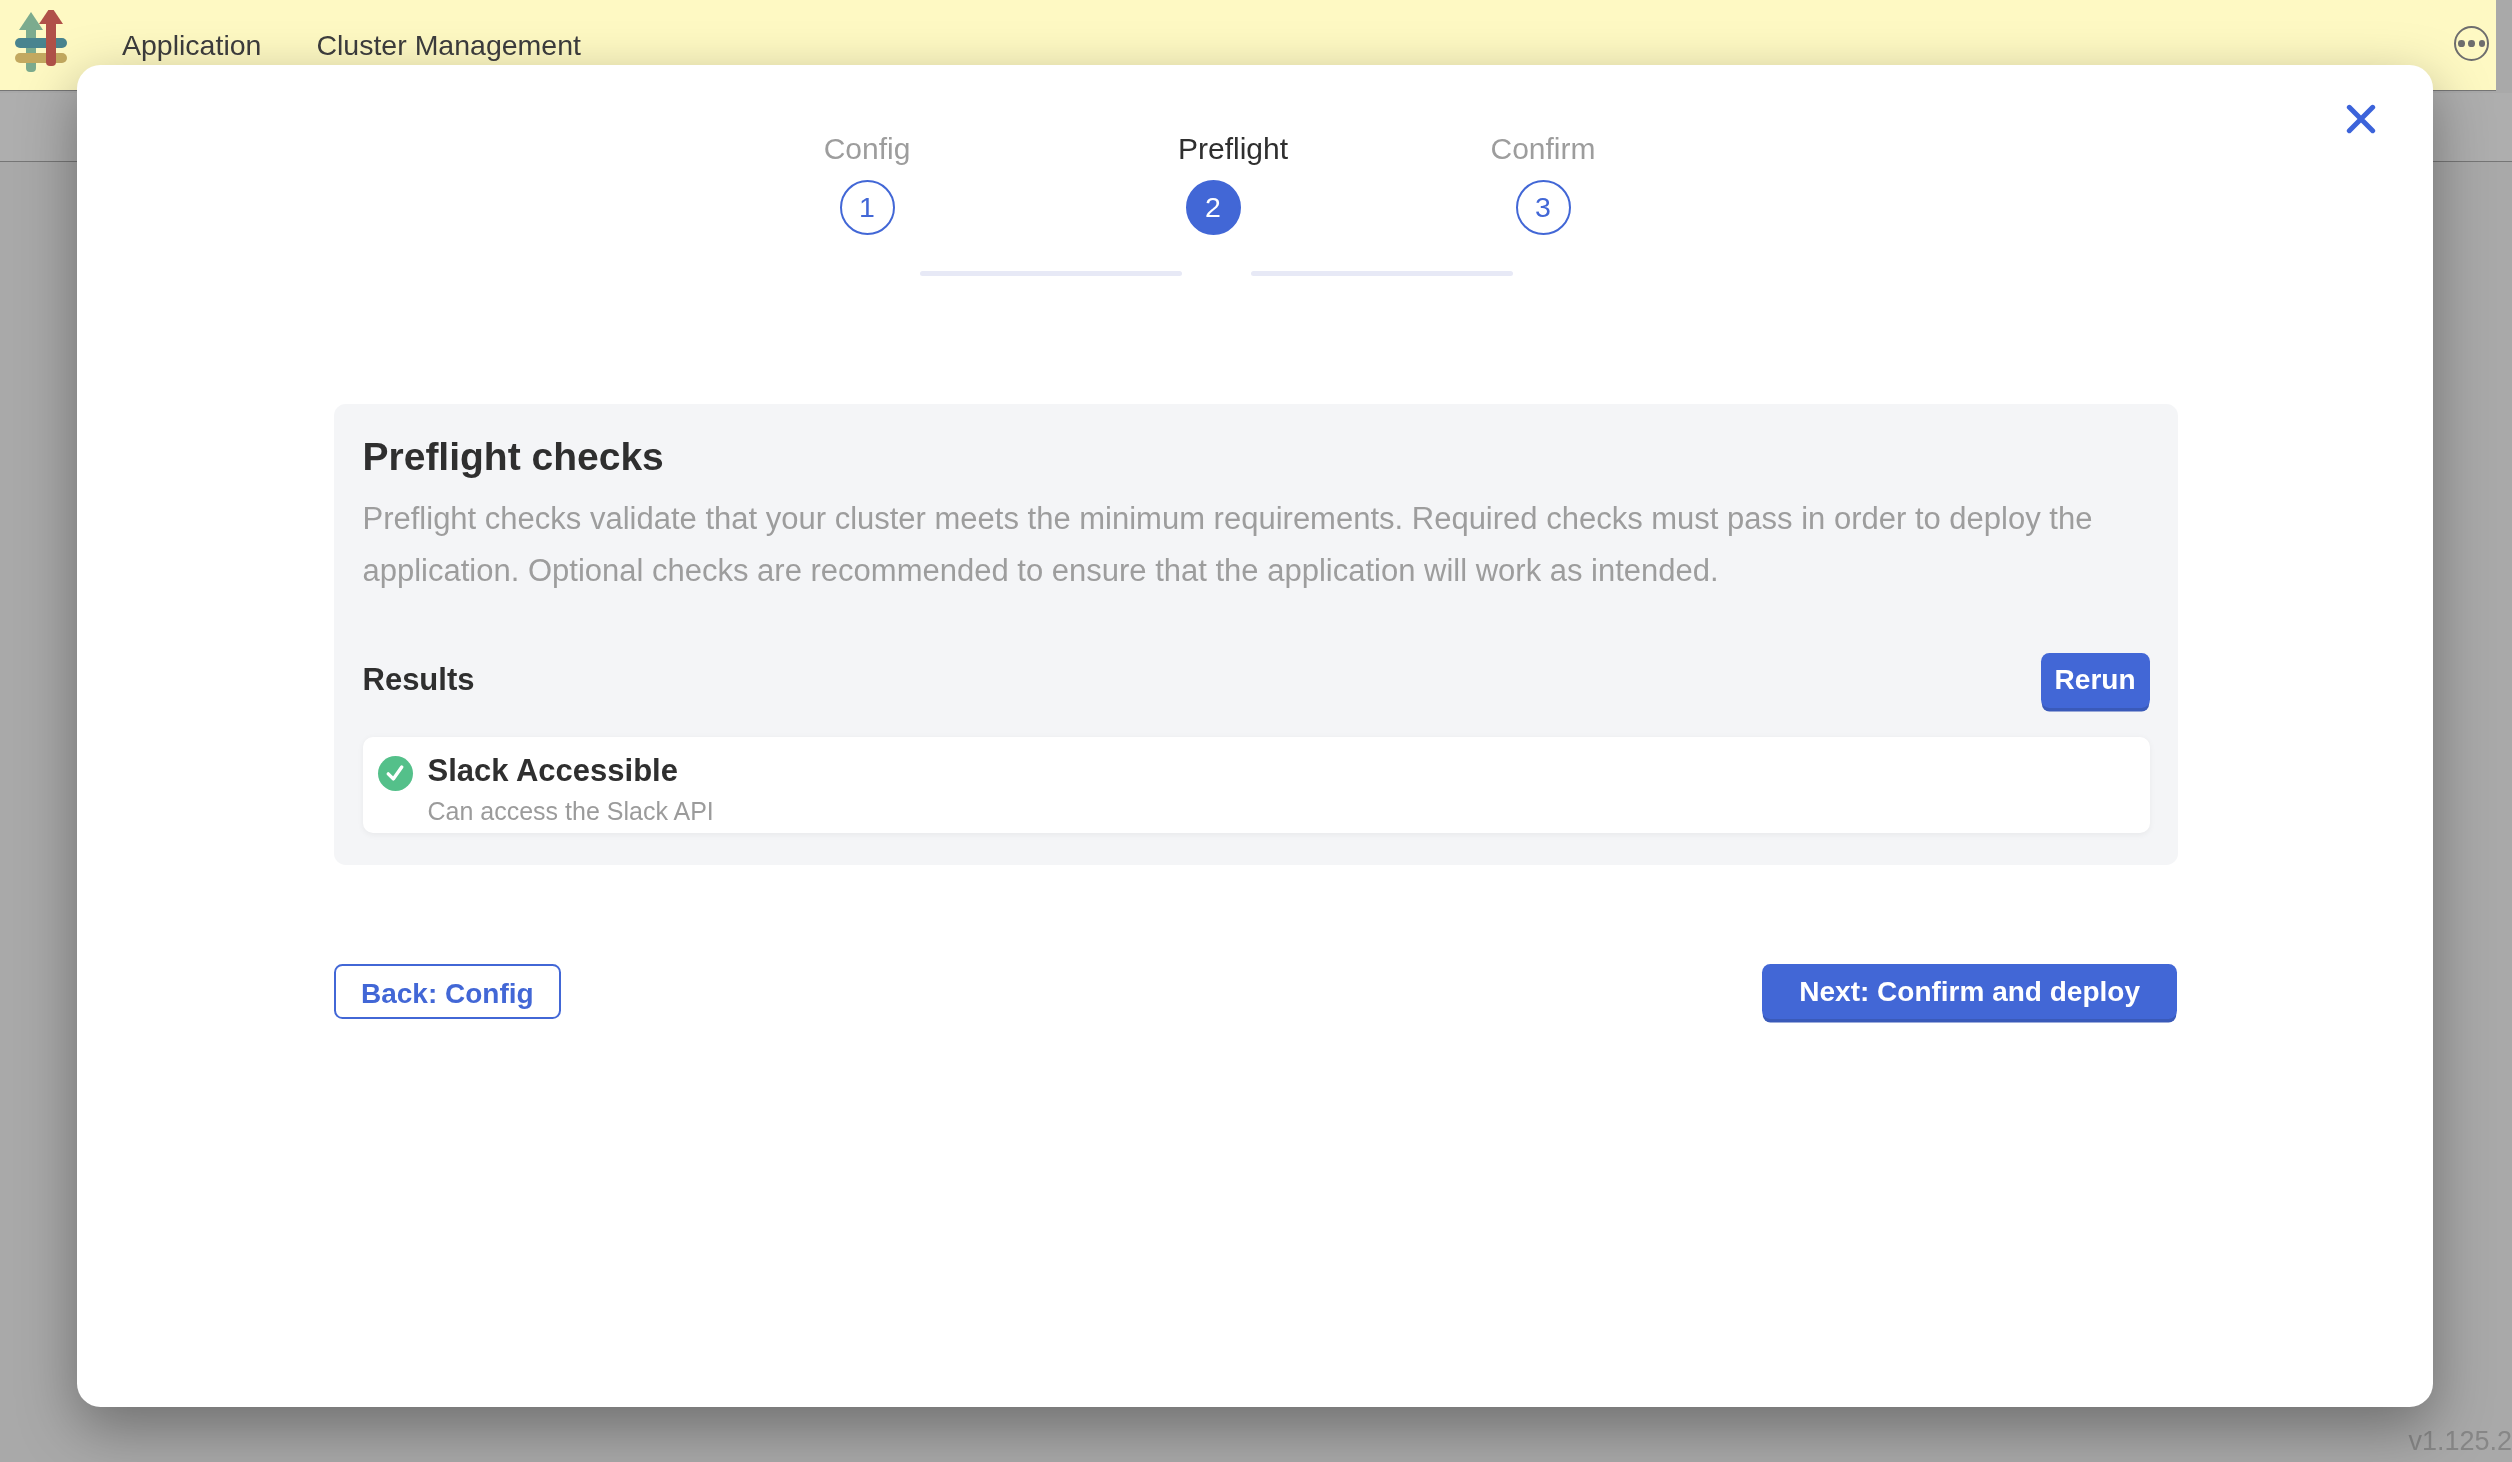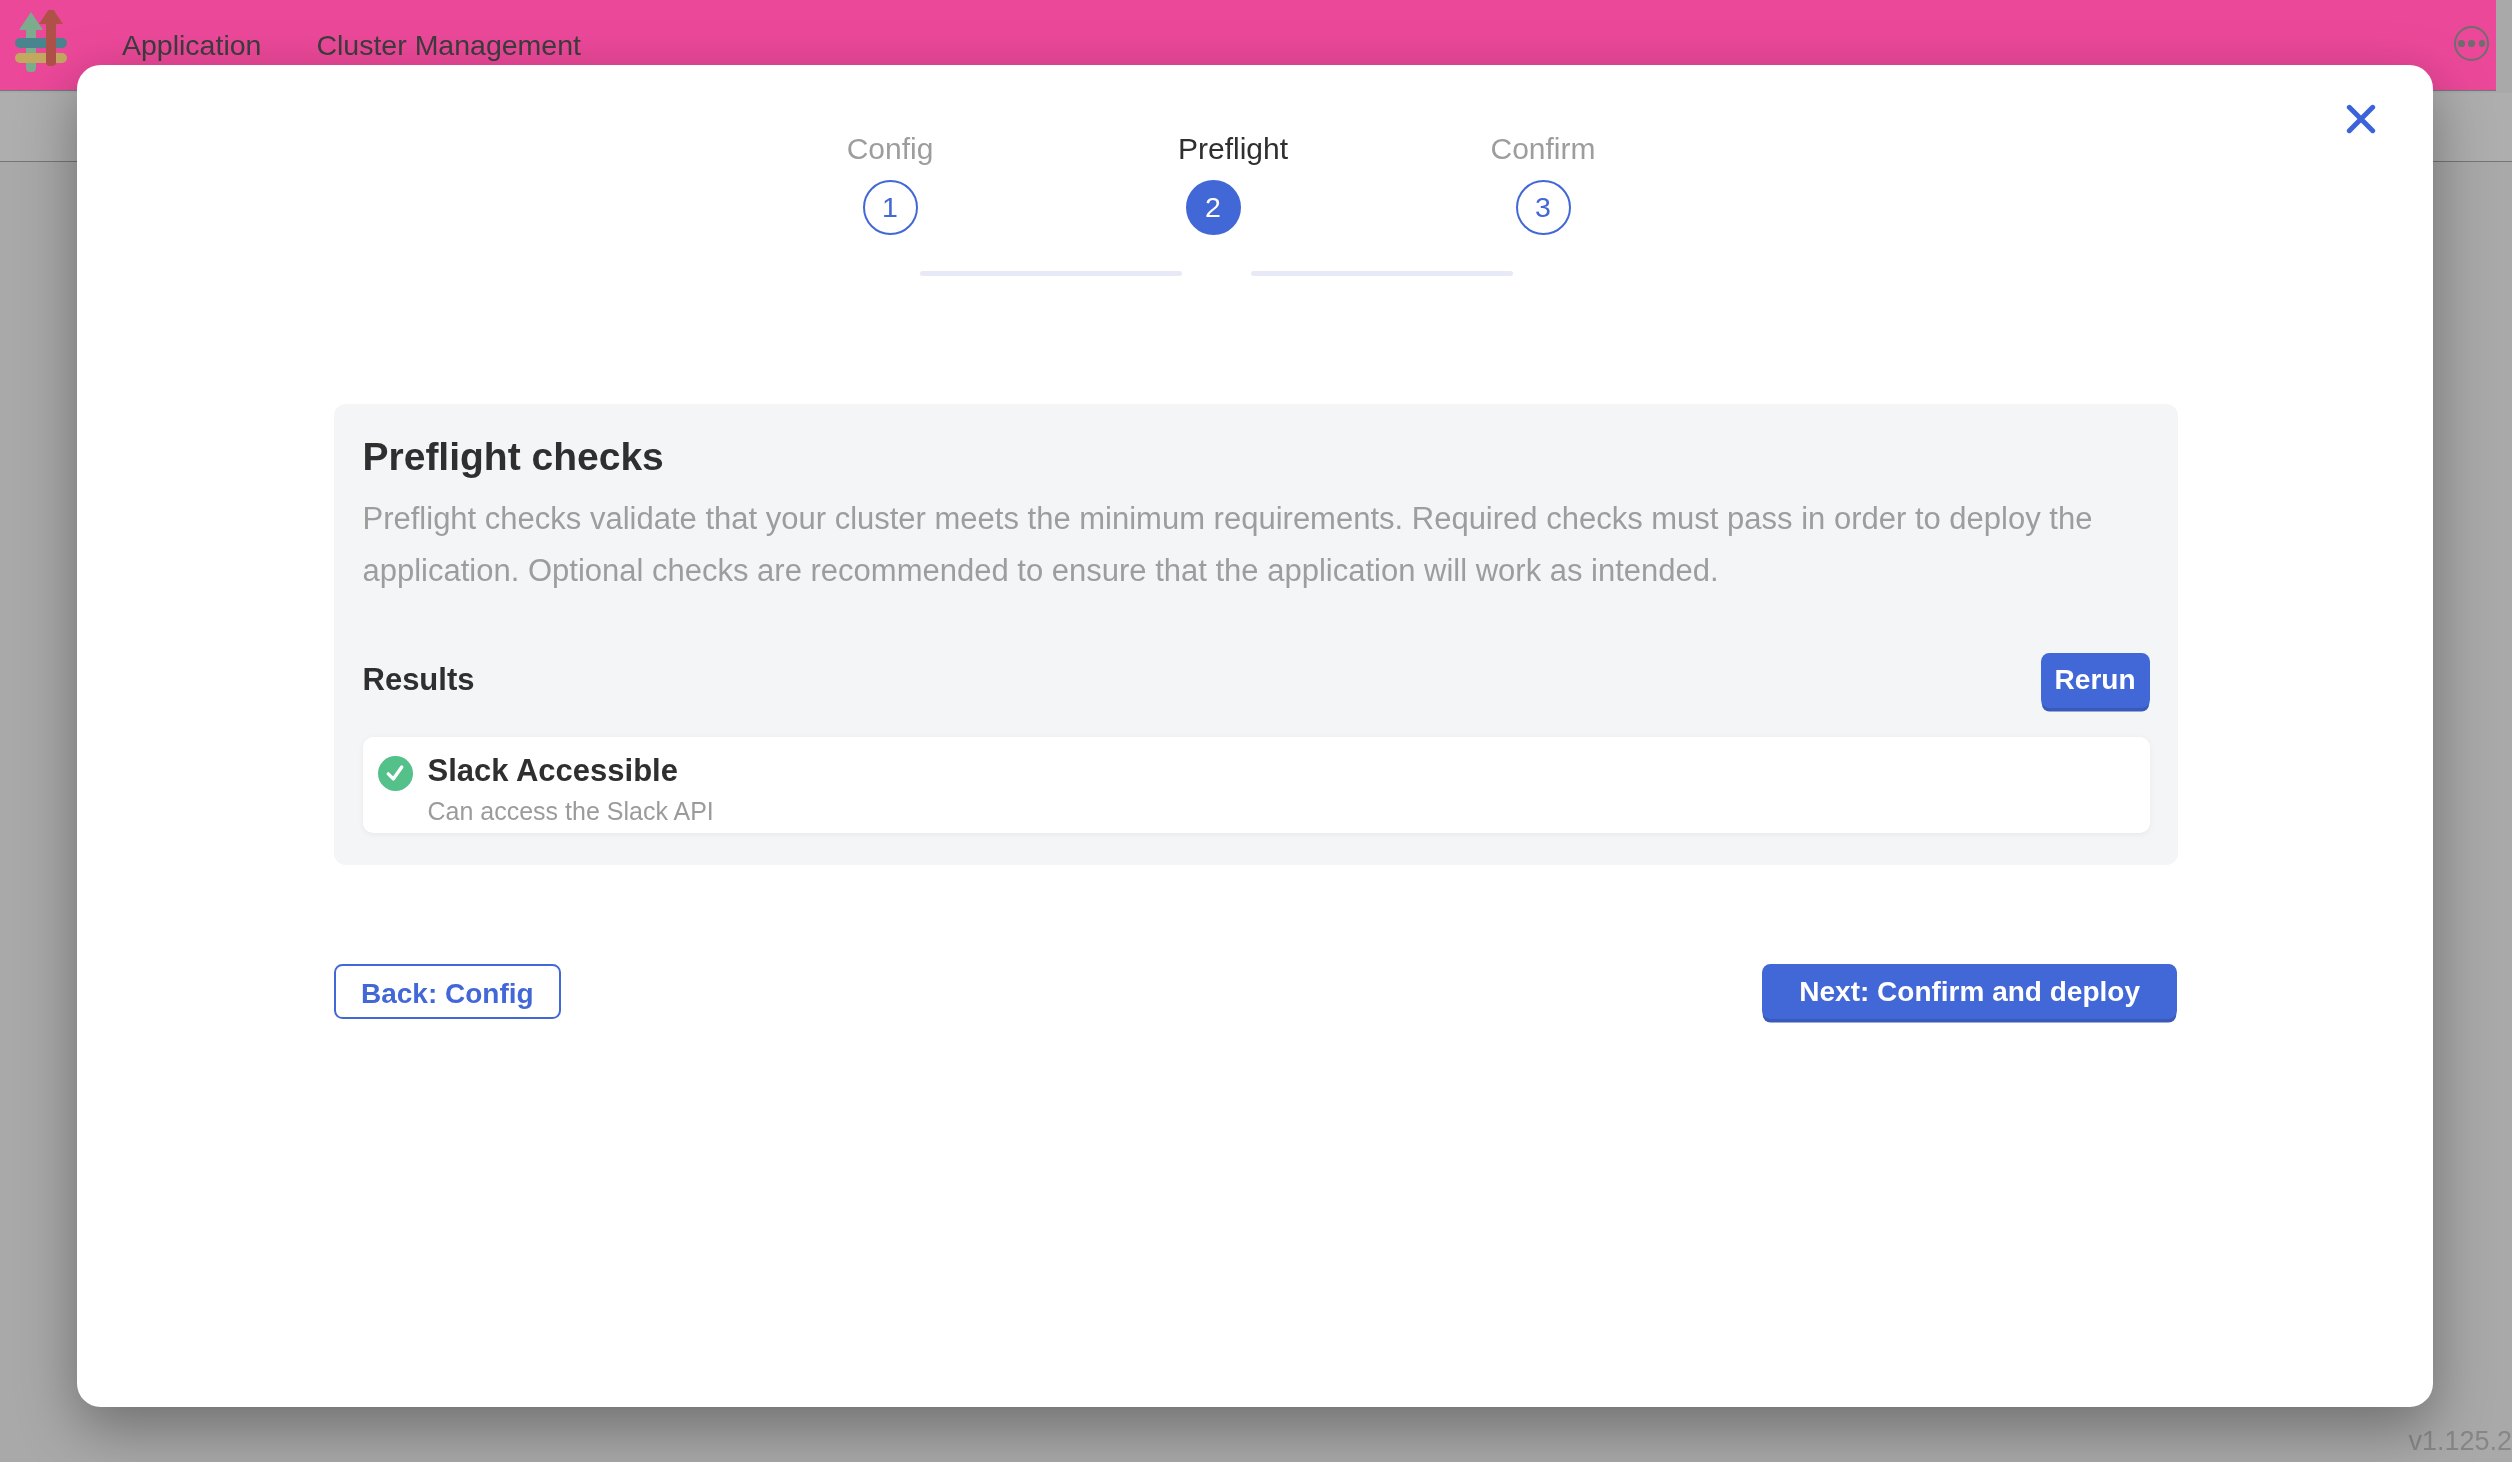--- a/index.html
+++ b/index.html
@@ -8,21 +8,21 @@
     font-family:"Liberation Sans", sans-serif;
     background:#a9a9a9;
     position:relative;
     overflow:hidden;
   }
 
   
   .bg-page { position:absolute; inset:0; }
   .topnav {
     position:absolute; top:0; left:0; right:16px; height:91px;
-    background:#ec4899; border-bottom:1.7px solid #767676;
+    background:#fef9c3; border-bottom:1.7px solid #767676;
     display:flex; align-items:flex-start;
   }
   .brand { position:absolute; left:13.4px; top:10px; width:60px; height:70px; }
   .nav-items { display:flex; gap:55px; margin-left:122px; }
   .nav-item {
     font-size:28.5px; color:#3d3d3d; cursor:pointer; line-height:90px; height:90px;
   }
   .nav-menu-btn {
     position:absolute; right:6.7px; top:26px; width:35px; height:35px;
     border:2.5px solid #6e6e6e; border-radius:50%;
@@ -164,21 +164,21 @@
   <button class="modal-close">
     <svg width="30" height="30" viewBox="0 0 36 36">
       <path d="M4 4 L32 32 M32 4 L4 32" stroke="#3c63da" stroke-width="6" stroke-linecap="round" fill="none"></path>
     </svg>
   </button>
 
   <div class="stepper">
     <div class="connector c1"></div>
     <div class="connector c2"></div>
 
-    <div class="step" style="left:35px;">
+    <div class="step" style="left:12px;">
       <div class="step-label">Config</div>
       <div class="step-circle">1</div>
     </div>
     <div class="step active" style="left:358px;">
       <div class="step-label">Preflight</div>
       <div class="step-circle">2</div>
     </div>
     <div class="step" style="left:688px;">
       <div class="step-label">Confirm</div>
       <div class="step-circle">3</div>

